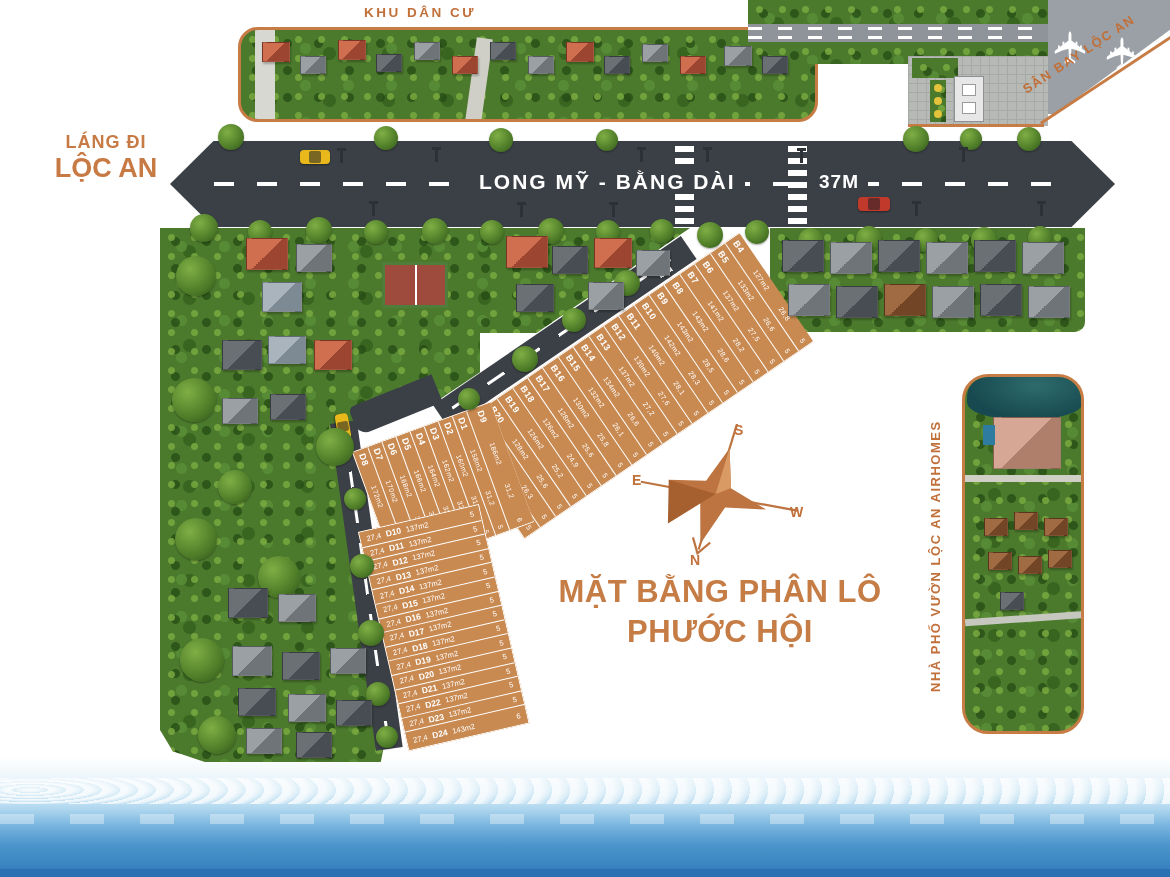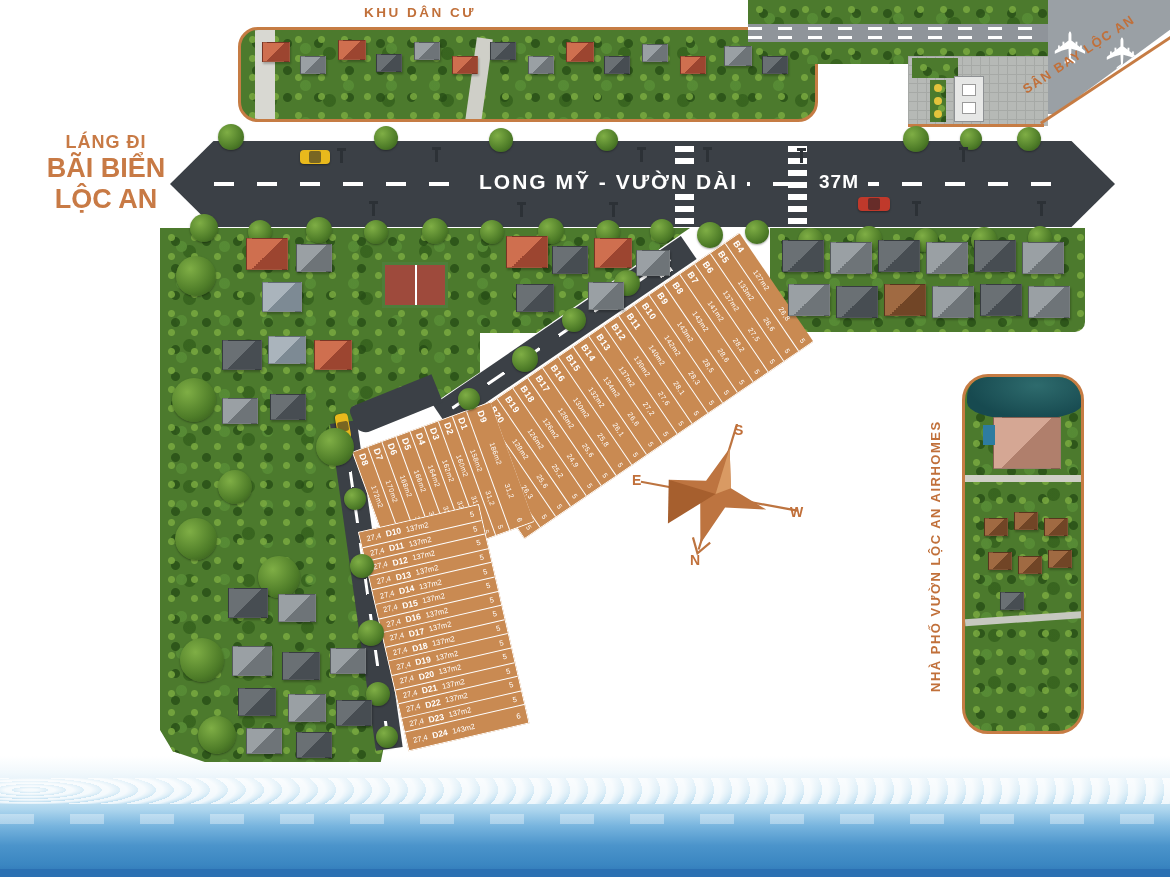--- a/index.html
+++ b/index.html
@@ -93,21 +93,21 @@
   </div>
   <div class="abs road" style="left:330px;top:424px;width:27px;height:330px;transform:rotate(-8deg);transform-origin:0 0;">
     <div class="abs dash-v" style="left:12px;top:14px;height:300px;"></div>
   </div>
   <div class="abs road" style="left:348px;top:408px;width:90px;height:30px;transform:rotate(-22deg);transform-origin:0 0;border-radius:6px 0 0 12px;"></div>
 
   <div id="main-road" class="abs road">
     <div class="abs dash" style="left:44px;top:41px;width:856px;"></div>
     <div class="abs zebra" style="left:505px;"></div>
     <div class="abs zebra" style="left:618px;"></div>
-    <div class="abs road-label" style="left:300px;top:29px;font-size:21px;letter-spacing:2px;">LONG MỸ - VƯỜN DÀI</div>
+    <div class="abs road-label" style="left:300px;top:29px;font-size:21px;letter-spacing:2px;">LONG MỸ - BẰNG DÀI</div>
     <div class="abs road-label" style="left:640px;top:30px;font-size:19px;letter-spacing:1px;">37M</div>
   </div>
 
   <div class="abs car" style="left:300px;top:150px;width:30px;height:14px;background:#e9b91c;"></div>
   <div class="abs car" style="left:858px;top:197px;width:32px;height:14px;background:#c0392b;"></div>
   <div class="abs car" style="left:330px;top:420px;width:26px;height:13px;background:#e9b91c;transform:rotate(80deg);"></div>
 
   <div id="strip-b" class="abs strip" style="left:450px;top:430px;width:349px;height:132px;transform:rotate(-34.3deg);">
       <div class="plot" style="width: 18.4px;">
         <b>B22</b>
@@ -398,41 +398,44 @@
   <div class="abs" style="left:1048px;top:0;width:122px;height:114px;background:#9aa0a5;clip-path:polygon(0 0,100% 0,100% 26%,6% 100%,0 100%);">
     <div class="abs" style="left:4px;top:22px;font-size:44px;color:#fff;transform:rotate(-90deg);">✈</div>
     <div class="abs" style="left:56px;top:28px;font-size:44px;color:#fff;transform:rotate(-90deg);">✈</div>
   </div>
   <div class="abs" style="left:908px;top:124px;width:136px;height:3px;background:#c67c44;"></div>
   <div class="abs" style="left:1040px;top:122px;width:172px;height:3px;background:#c67c44;transform:rotate(-33.5deg);transform-origin:0 0;"></div>
   <div class="abs orange-label" style="left:1020px;top:84px;width:170px;font-size:13px;letter-spacing:1.5px;transform:rotate(-33.5deg);transform-origin:0 0;">SÂN BAY LỘC AN</div>
 
   <div class="abs" style="left:22px;top:132px;width:168px;text-align:center;color:#c87a45;font-weight:bold;line-height:1.15;">
     <div style="font-size:18px;letter-spacing:1px;">LÁNG ĐI</div>
-    <div style="font-size:27px;">BÃI BIỂN</div>
     <div style="font-size:27px;">LỘC AN</div>
   </div>
 
   <div class="abs" id="compass" style="left:618px;top:424px;width:200px;height:150px;">
     <svg width="200" height="150" viewBox="0 0 200 150">
       <g transform="rotate(17 97 72)" stroke="#bd7440" fill="#bd7440">
         <line x1="97" y1="-4" x2="97" y2="128" stroke-width="2.2"></line>
         <polyline points="88,118 97,132 106,118" fill="none" stroke-width="2.2"></polyline>
         <line x1="22" y1="80" x2="180" y2="62" stroke-width="2.2"></line>
         <polygon points="97,22 110,60 150,70 110,80 97,122 84,80 48,70 84,60" stroke="none"></polygon>
         <polygon points="48,70 97,70 60,112" stroke="none" fill="#a65f2e"></polygon>
         <polygon points="97,22 110,60 97,70" stroke="none" fill="#d99a63"></polygon>
       </g>
     </svg>
     <span class="abs orange-label" style="left:116px;top:-2px;font-size:14px;">S</span>
     <span class="abs orange-label" style="left:14px;top:48px;font-size:14px;">E</span>
     <span class="abs orange-label" style="left:172px;top:80px;font-size:14px;">W</span>
     <span class="abs orange-label" style="left:72px;top:128px;font-size:14px;">N</span>
   </div>
 
+  <div class="abs" style="left:510px;top:572px;width:420px;text-align:center;color:#c67c45;font-weight:bold;font-size:31px;line-height:1.3;letter-spacing:.5px;">
+    <div>MẶT BẰNG PHÂN LÔ</div>
+    <div>PHƯỚC HỘI</div>
+  </div>
 
   <div class="abs orange-label" style="left:928px;top:400px;height:312px;width:18px;writing-mode:vertical-rl;transform:rotate(180deg);
               font-size:13px;letter-spacing:1.5px;text-align:center;">NHÀ PHỐ VƯỜN LỘC AN AIRHOMES</div>
   <div class="abs frame land" id="right-panel" style="left:962px;top:374px;width:122px;height:360px;border-radius:26px;">
     <div class="abs" style="left:2px;top:0;width:116px;height:42px;background:radial-gradient(ellipse at 60% 20%,#2e6b6d,#174a50 70%);border-radius:20px 20px 40% 40%;"></div>
     <div class="abs" style="left:28px;top:40px;width:66px;height:50px;background:linear-gradient(135deg,#d5a794 50%,#b07f6c 50%);border:1px solid rgba(0,0,0,.25);"></div>
     <div class="abs" style="left:18px;top:48px;width:12px;height:20px;background:#2e7ca0;"></div>
     <div class="abs" style="left:0;top:98px;width:122px;height:7px;background:#cfcfc6;"></div>
     <div class="abs" style="left:0;top:238px;width:122px;height:7px;background:#c6c8c0;transform:rotate(-4deg);"></div>
   </div>

